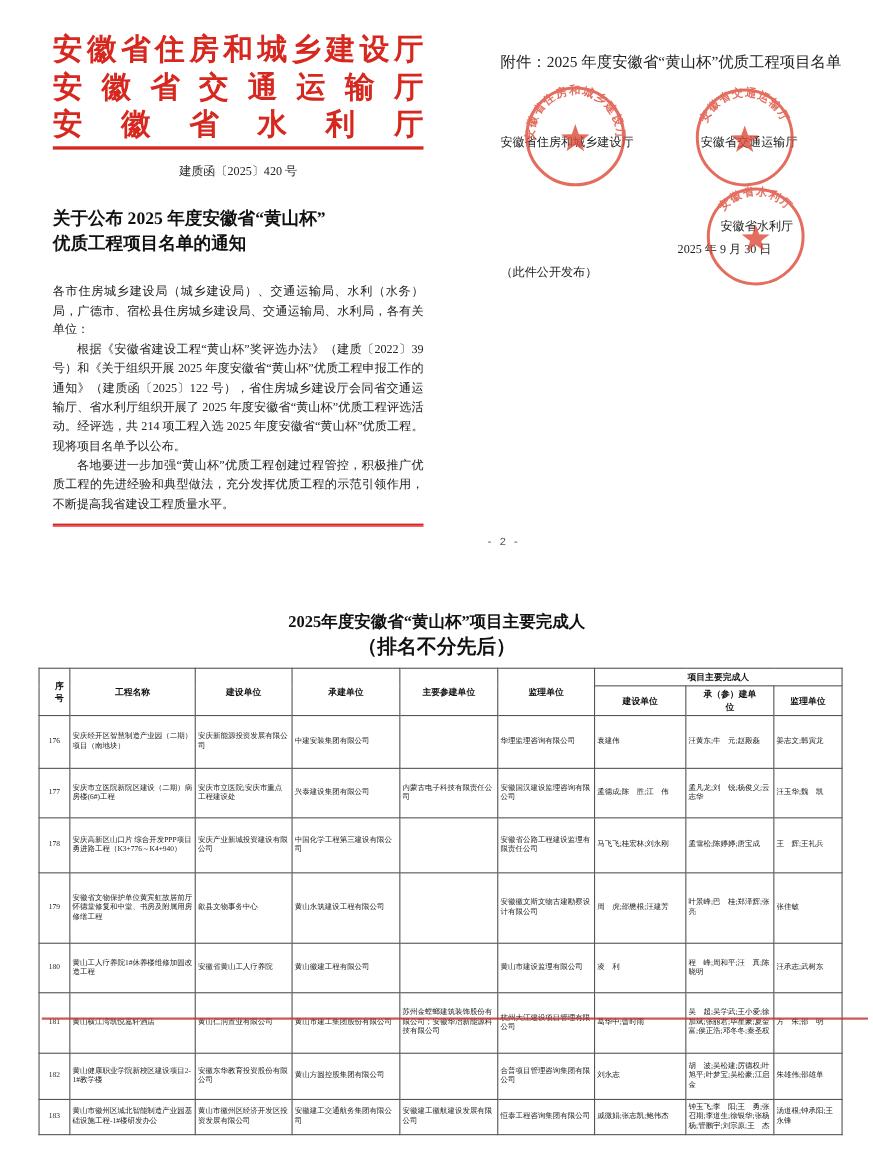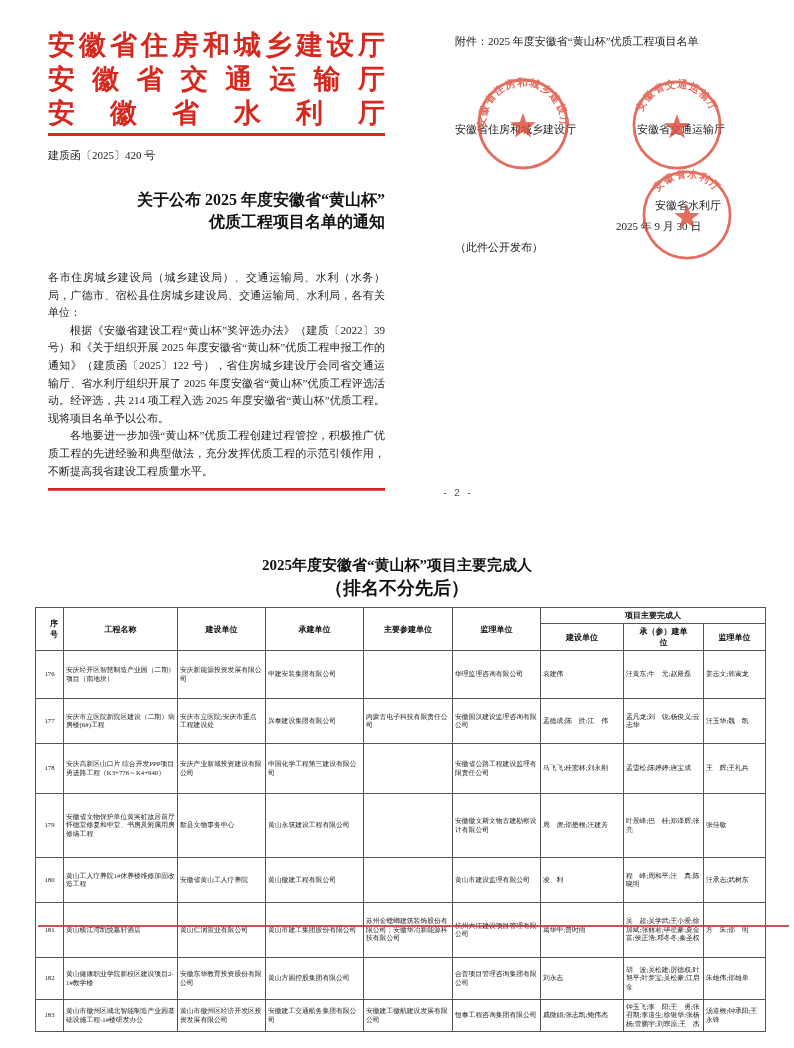--- a/index.html
+++ b/index.html
@@ -9,29 +9,29 @@
     font-family:"Liberation Serif","DejaVu Serif",serif; color:#1a1a1a; overflow:hidden;
   }
   
   .left-col { position:absolute; left:48px; top:28px; width:337px; }
   .red-head { width:100%; }
   .dept-line {
     display:flex; justify-content:space-between; color:var(--accent-red,#d6281e);
     font-weight:bold; font-size:27px; line-height:34px; width:100%;
   }
   .red-rule { margin-top:3px; height:3px; background:var(--accent-red,#d6281e); }
-  .doc-number { margin-top:12px; text-align:left; font-size:11px; color:#222; }
-  .notice-title { margin-top:26px; text-align:right; font-size:16px; font-weight:bold; line-height:22px; color:#111; }
-  .body-text { margin-top:36px; }
+  .doc-number { margin-top:12px; text-align:center; font-size:11px; color:#222; }
+  .notice-title { margin-top:26px; text-align:left; font-size:16px; font-weight:bold; line-height:22px; color:#111; }
+  .body-text { margin-top:24px; }
   .body-par { font-size:11px; line-height:17.6px; text-align:justify; color:#222; }
   .body-par.indent { text-indent:2em; }
   .end-rule { margin-top:8px; height:2px; border-top:2px solid var(--accent-red,#d6281e); border-bottom:1px solid #e56; }
   
   .right-col { position:absolute; left:420px; top:30px; width:364px; height:500px; }
-  .attachment { position:absolute; left:35px; top:4px; font-size:11px; color:#222; width:320px; }
+  .attachment { position:absolute; left:35px; top:18px; font-size:14px; color:#222; width:320px; }
   .sig { position:absolute; font-size:11px; color:#222; z-index:1; white-space:nowrap; }
   .sig1 { left:35px; top:92px; }
   .sig2 { left:217px; top:92px; }
   .sig3 { left:235px; top:168px; }
   .doc-date { position:absolute; left:196px; top:189px; font-size:11px; color:#222; z-index:1; }
   .public-note { position:absolute; left:35px; top:210px; font-size:11px; color:#222; }
   .page-num { position:absolute; left:12px; top:458px; width:50px; text-align:center; font-size:10px; color:#555; font-family:"Liberation Mono","DejaVu Sans Mono",monospace;}
   .seal { position:absolute; z-index:2; pointer-events:none; opacity:.8; }
   .seal1 { left:55px; top:46px; width:96px; height:96px; }
   .seal2 { left:210px; top:48px; width:94px; height:94px; }

